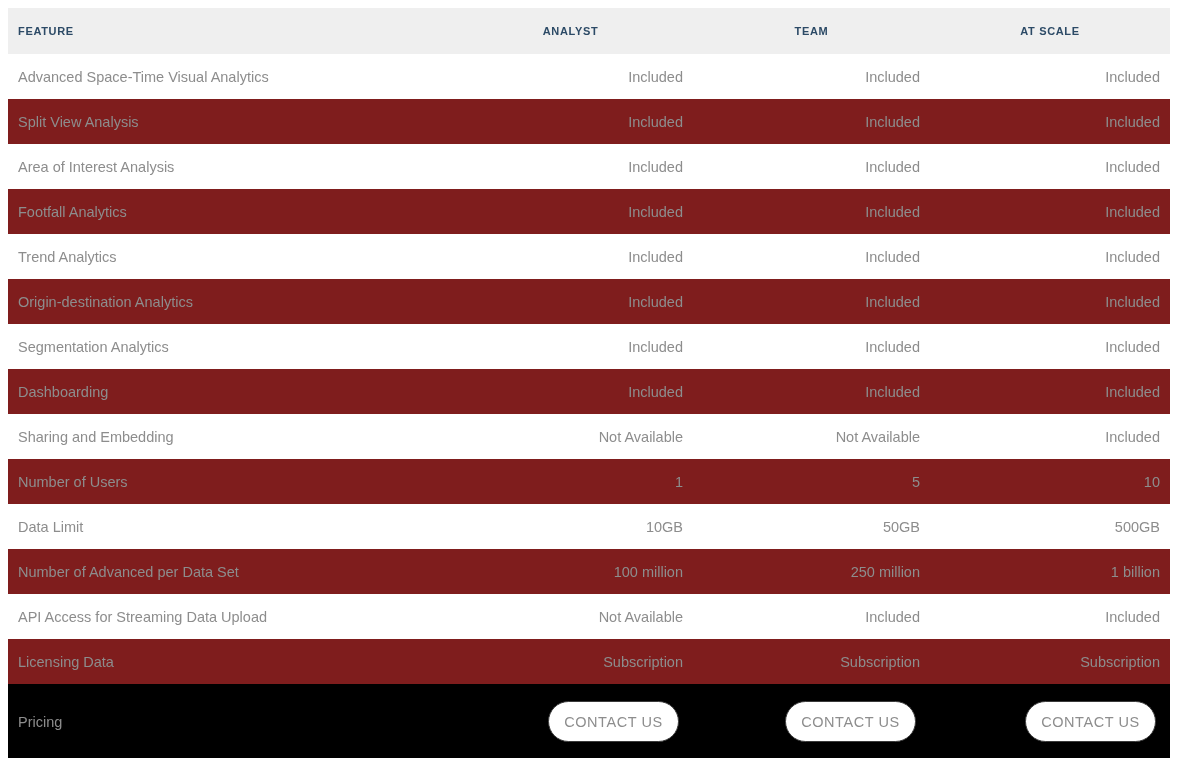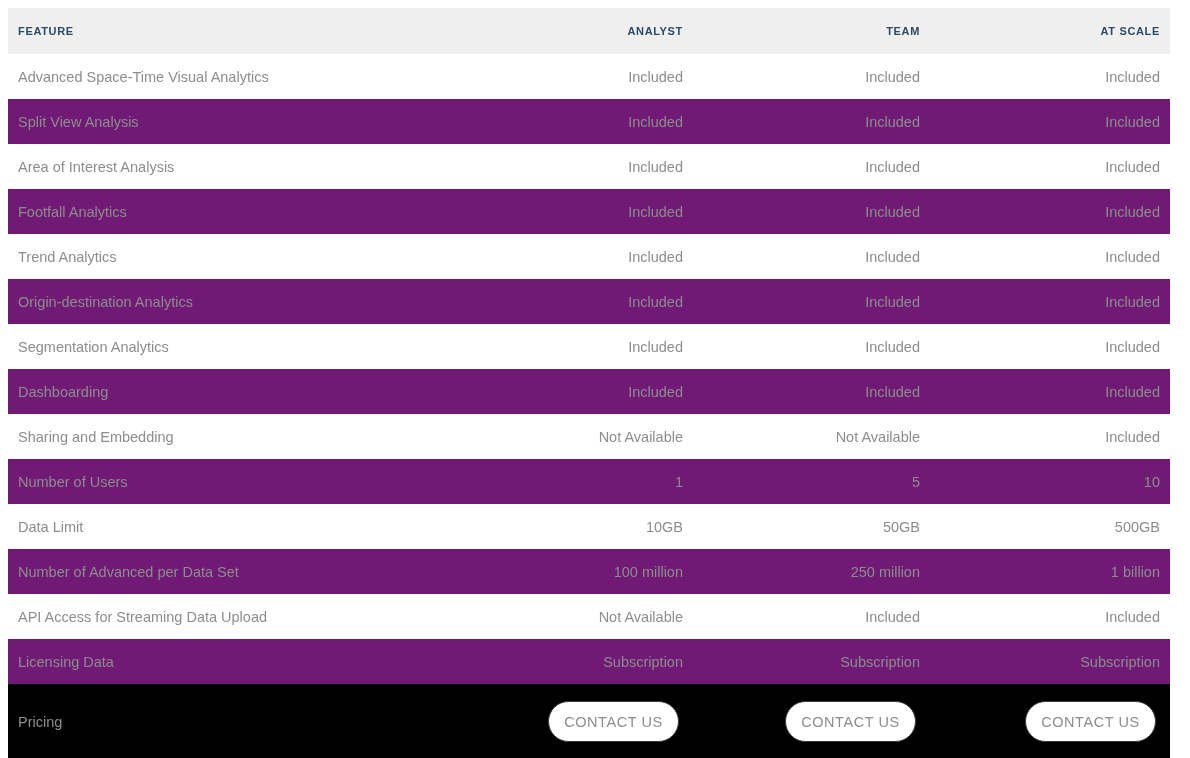--- a/index.html
+++ b/index.html
@@ -39,30 +39,29 @@
     padding: 0 10px;
     vertical-align: middle;
     text-transform: uppercase;
     border: none;
   }
   th.col-feature {
     text-align: left;
     padding-left: 10px;
   }
   th.col-plan {
-    text-align: right;
   }
   
   tbody tr {
     height: 45px;
     background: #ffffff;
     margin-top: 11px;
   }
   tbody tr.alt {
-    background: #701a75;
+    background: #7f1d1d;
   }
   tbody tr.pricing-row {
     height: 75px;
     background: #000000;
   }
   tbody td {
     font-size: 14.5px;
     color: #8d8d8d;
     vertical-align: middle;
     padding: 0 10px;

